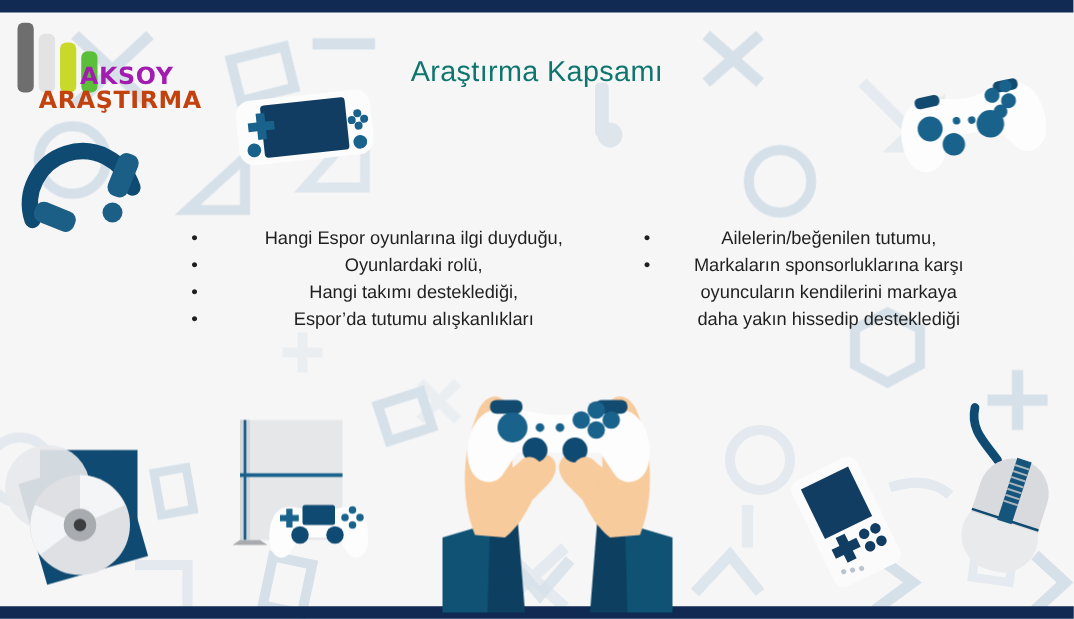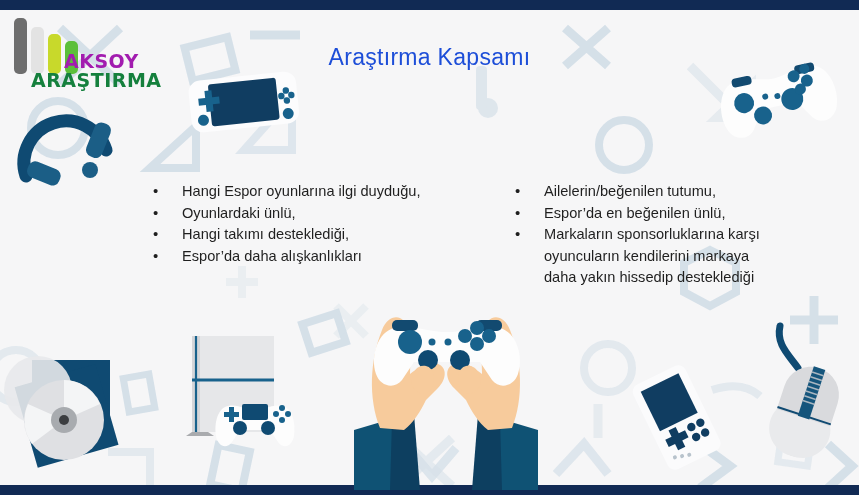--- a/index.html
+++ b/index.html
@@ -35,36 +35,36 @@
   #logo .b3 { height: 40px; background: #c8d92b; }
   #logo .b4 { height: 33px; background: #5cbf3a; }
   #logo .t1 {
     position: absolute; left: 56px; top: 32px;
     font-size: 19px; font-weight: bold; letter-spacing: .5px;
     color: #a21caf; font-family: "DejaVu Sans", sans-serif;
   }
   #logo .t2 {
     position: absolute; left: 23px; top: 51px;
     font-size: 19px; font-weight: bold; letter-spacing: .5px;
-    color: #15803d; font-family: "DejaVu Sans", sans-serif;
+    color: #c2410c; font-family: "DejaVu Sans", sans-serif;
   }
 
   
   #title {
     position: absolute; left: 0; top: 44px; width: 859px;
     text-align: center;
-    font-size: 23px; color: #1d4ed8; font-weight: normal;
+    font-size: 23px; color: #0f766e; font-weight: normal;
     letter-spacing: .3px;
   }
 
   
   .col { position: absolute; }
   #col-left  { left: 150px; top: 181px; width: 330px; }
   #col-right { left: 512px; top: 181px; width: 270px; }
-  .bullets { list-style: none; }
+  .bullets { list-style: none; text-align: center; }
   .bullets li {
     position: relative;
     padding-left: 32px;
     font-size: 14.6px;
     line-height: 21.5px;
     color: #1f1f1f;
     margin-bottom: 0px;
   }
   .bullets li::before {
     content: "\2022";
@@ -160,30 +160,29 @@
     </div>
     <div class="t1">AKSOY</div>
     <div class="t2">ARAŞTIRMA</div>
   </div>
 
   <div id="title">Araştırma Kapsamı</div>
 
   <div class="col" id="col-left">
     <ul class="bullets">
       <li>Hangi Espor oyunlarına ilgi duyduğu,</li>
-      <li>Oyunlardaki ünlü,</li>
+      <li>Oyunlardaki rolü,</li>
       <li>Hangi takımı desteklediği,</li>
-      <li>Espor’da daha alışkanlıkları</li>
+      <li>Espor’da tutumu alışkanlıkları</li>
     </ul>
   </div>
 
   <div class="col" id="col-right">
     <ul class="bullets">
       <li>Ailelerin/beğenilen tutumu,</li>
-      <li>Espor’da en beğenilen ünlü,</li>
       <li>Markaların sponsorluklarına karşı oyuncuların kendilerini markaya daha yakın hissedip desteklediği</li>
     </ul>
   </div>
 
   <div class="art" style="left:8px;top:104px;width:116px;height:92px;">
     <svg width="116" height="92" viewBox="0 0 116 92">
       <path d="M18 72 A40 40 0 0 1 98 46" fill="none" stroke="#0f4a72" stroke-width="13" stroke-linecap="round"></path>
       <rect x="82" y="18" width="17" height="36" rx="7" fill="#1b5e86" transform="rotate(22 90 36)"></rect>
       <rect x="28" y="52" width="17" height="34" rx="7" fill="#1b5e86" transform="rotate(112 36 69)"></rect>
       <circle cx="82" cy="66" r="8" fill="#1b5e86"></circle>

